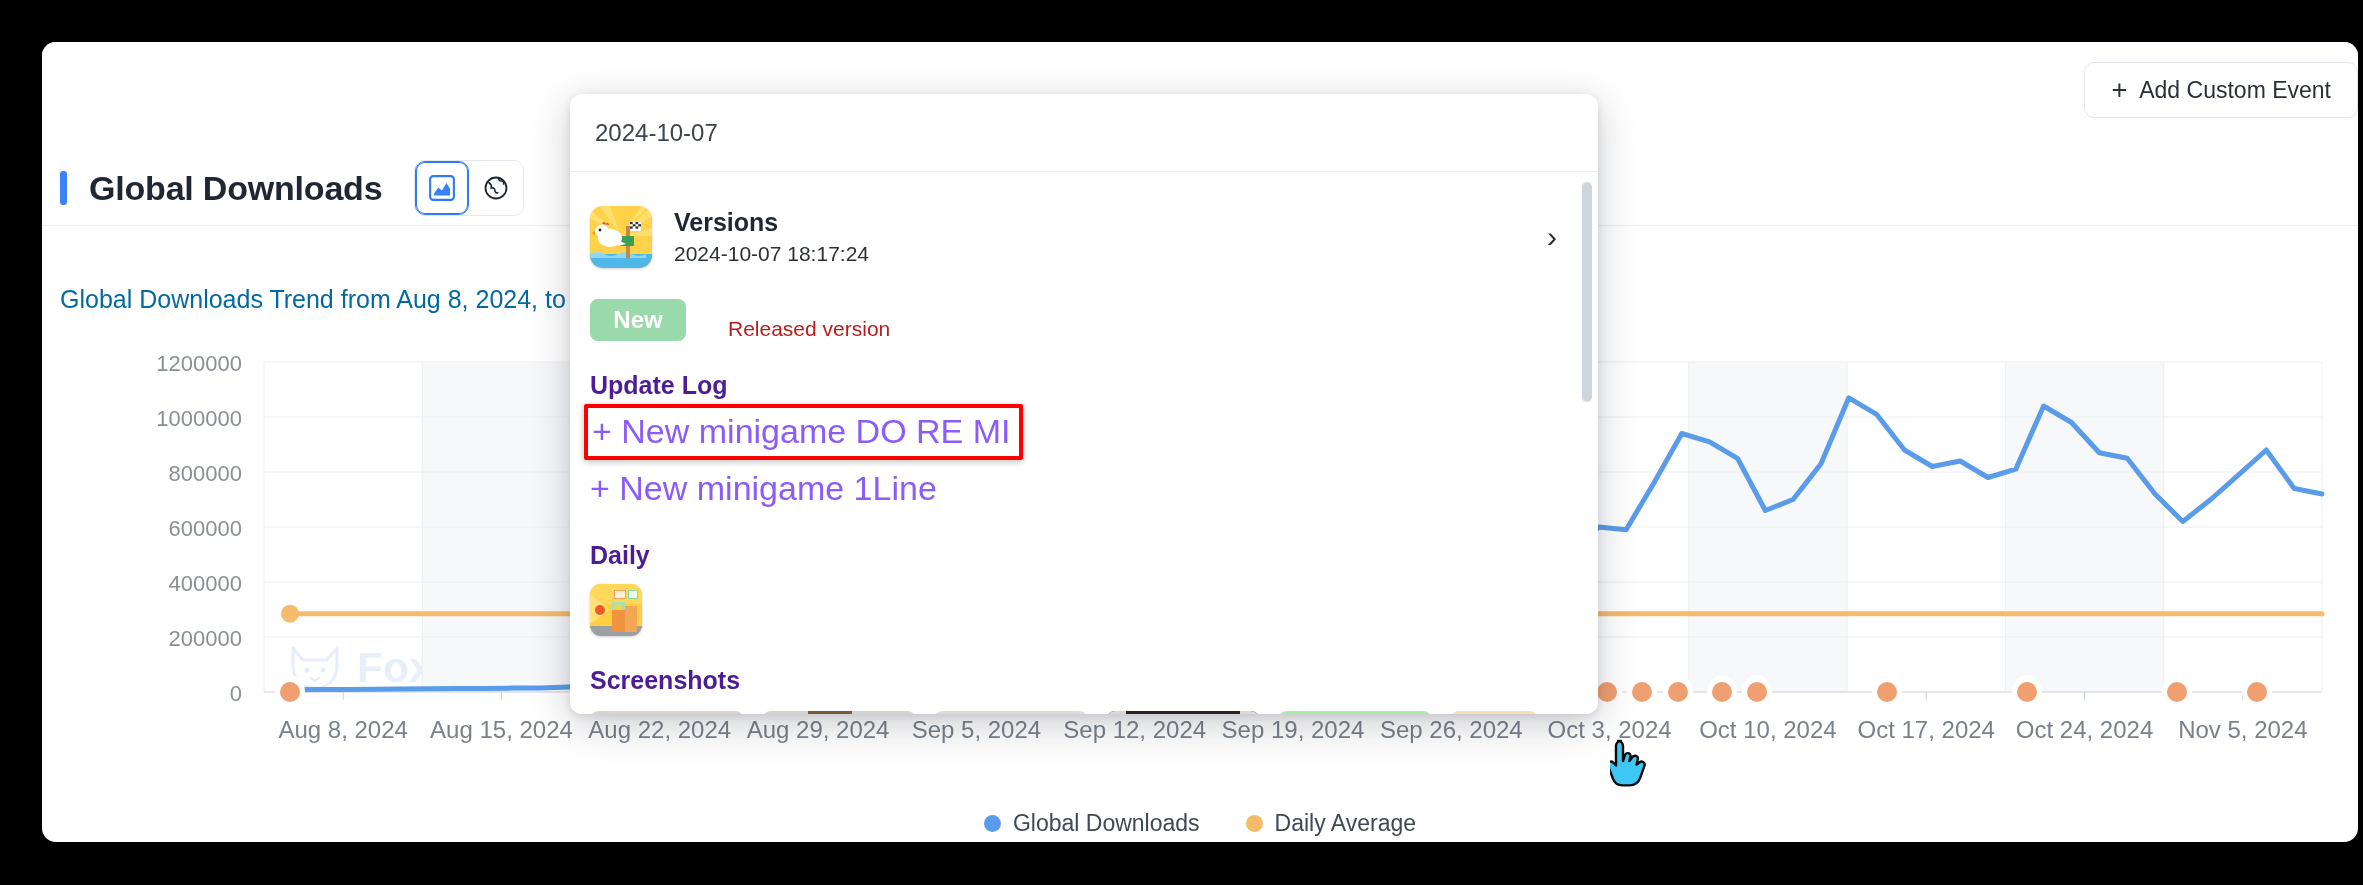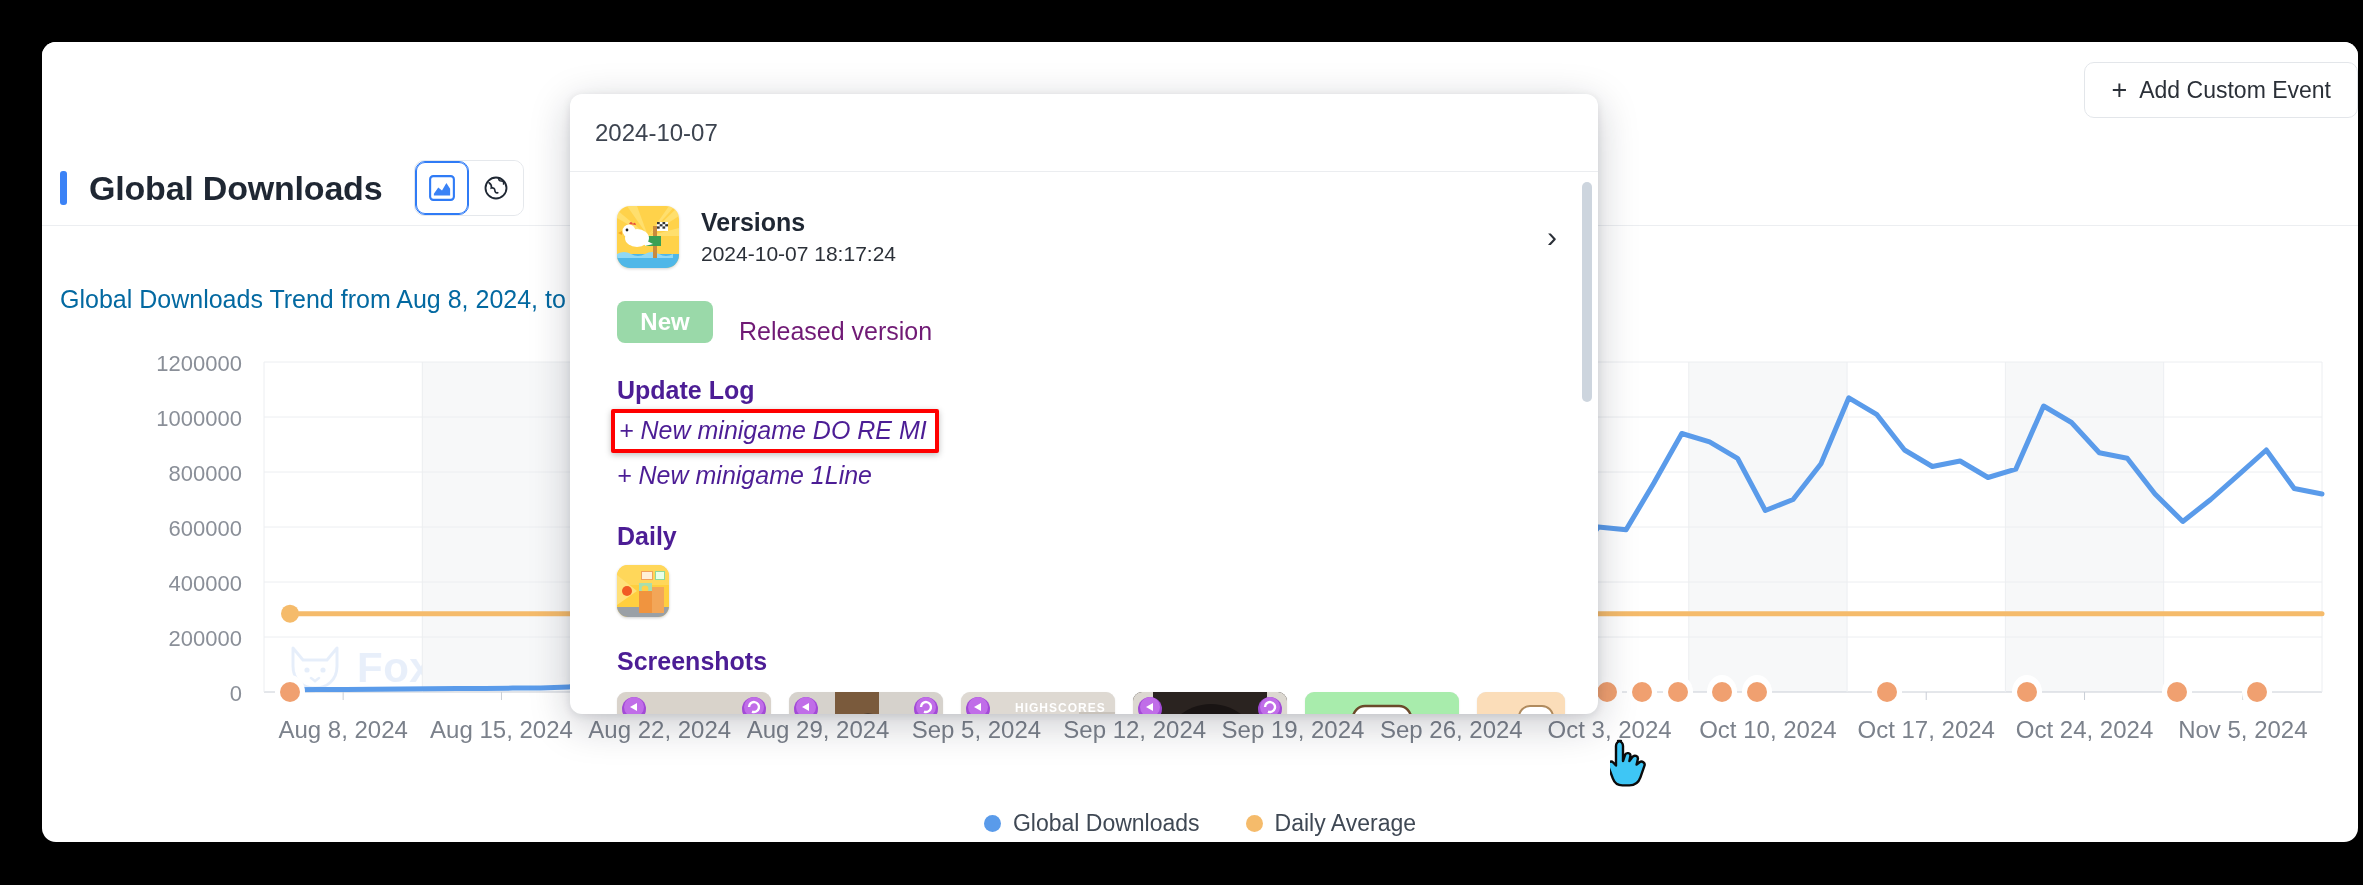--- a/index.html
+++ b/index.html
@@ -153,21 +153,21 @@
     height: 78px;
     display: flex; align-items: center;
     padding-left: 25px;
     border-bottom: 1px solid #ebedf0;
     font-size: 24px;
     color: #3d4450;
   }
   .popup-body {
     position: relative;
     height: 542px;
-    padding: 34px 33px 0 47px;
+    padding: 34px 33px 0 20px;
     overflow: hidden;
   }
   .ver-row {
     display: flex; align-items: center; gap: 22px;
     position: relative;
   }
   .app-icon {
     width: 62px; height: 62px;
     border-radius: 13px;
     flex: none;
@@ -177,48 +177,47 @@
   .ver-meta { display: flex; flex-direction: column; gap: 5px; }
   .ver-title { font-size: 25px; font-weight: 700; color: #1f2733; }
   .ver-time  { font-size: 21px; color: #2b3038; }
   .chev {
     position: absolute; right: 8px; top: 50%;
     transform: translateY(-50%);
     font-size: 30px; color: #2b3038; font-weight: 300;
     cursor: pointer;
   }
   .badge-row {
-    display: flex; align-items: center; gap: 26px;
+    display: flex; align-items: center; gap: 42px;
     margin-top: 30px;
   }
   .badge-new {
     display: flex; align-items: center; justify-content: center;
     min-width: 96px; height: 42px;
     padding: 0 20px;
     background: #9ad9a9;
     border-radius: 8px;
     color: #ffffff;
     font-size: 24px;
     font-weight: 700;
   }
-  .badge-text { font-size: 25px; color: #701a75; margin-top: 19px; }
+  .badge-text { font-size: 21px; color: #b91c1c; margin-top: 19px; }
 
   .sec-label {
     margin-top: 30px;
     font-size: 25px;
     font-weight: 700;
     color: #4c1d95;
   }
   .log-line {
-    font-size: 25px;
-    color: #4c1d95;
+    font-size: 34px;
+    color: #8b5cf6;
     line-height: 1.32;
     margin-top: 6px;
     width: fit-content;
-    font-style: italic;
   }
   .log-line.highlight {
     border: 4px solid #ff0000;
     padding: 1px 8px 2px 4px;
     margin-left: -6px;
     margin-top: 4px;
     border-radius: 2px;
     box-shadow: 0 2px 6px rgba(0,0,0,.25);
     background: #fff;
   }

